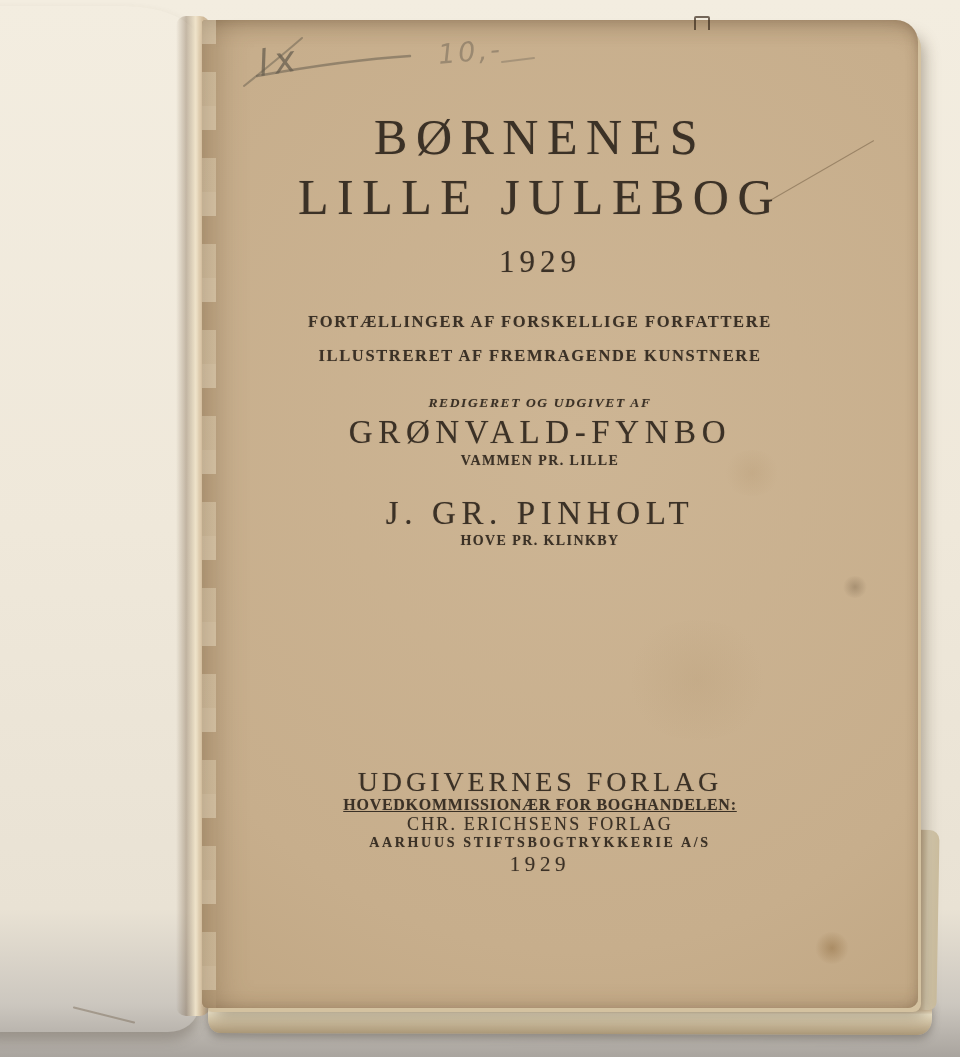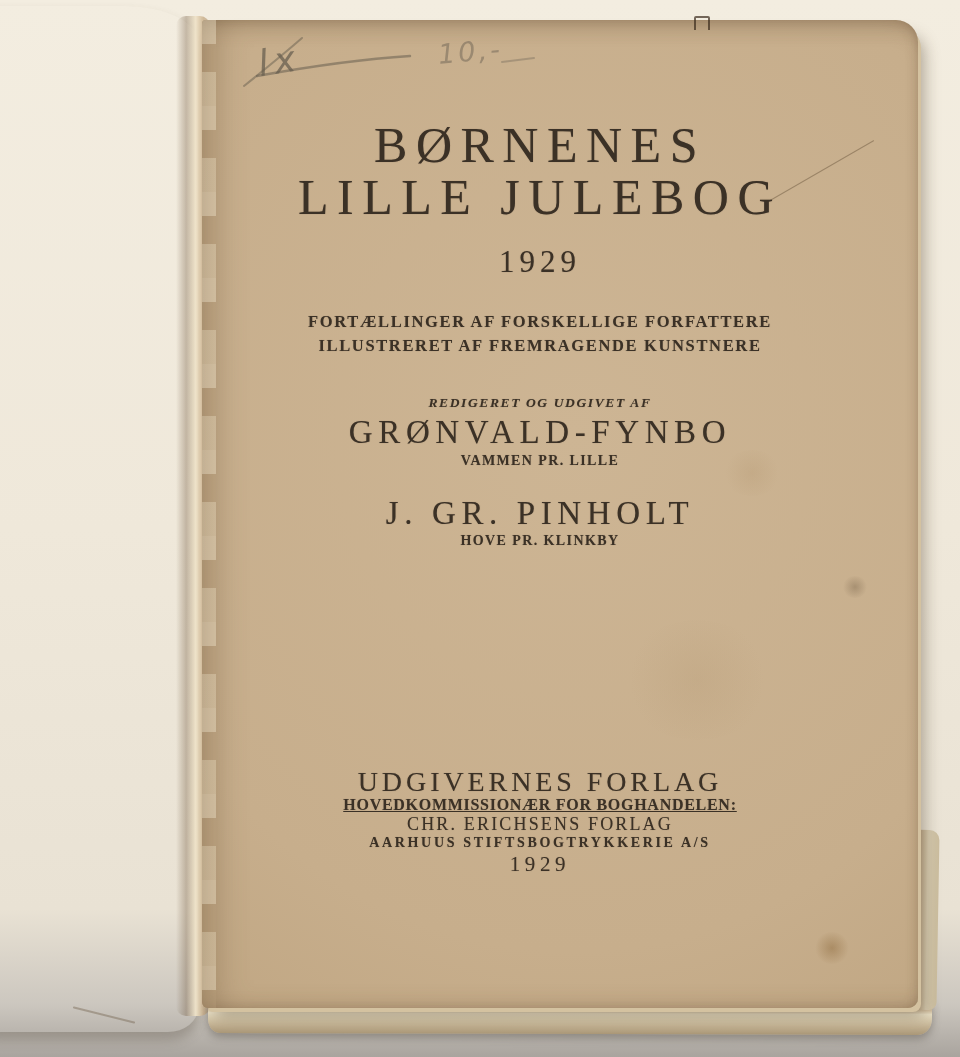--- a/index.html
+++ b/index.html
@@ -128,25 +128,25 @@
   <div class="title-page">
     <div class="torn-edge"></div>
 
     <div class="stain stain-mottle"></div>
     <div class="stain stain-fox"></div>
     <div class="stain stain-smudge"></div>
     <div class="stain stain-blot"></div>
     <div class="scratch"></div>
     <div class="staple"></div>
 
-    <div class="line l-title" style="top:100px">BØRNENES</div>
+    <div class="line l-title" style="top:92px">BØRNENES</div>
     <div class="line l-title" style="top:152px">LILLE JULEBOG</div>
     <div class="line l-year" style="top:226px">1929</div>
     <div class="line l-sub" style="top:294px">FORTÆLLINGER AF FORSKELLIGE FORFATTERE</div>
-    <div class="line l-sub" style="top:318px">ILLUSTRERET AF FREMRAGENDE KUNSTNERE</div>
+    <div class="line l-sub" style="top:328px">ILLUSTRERET AF FREMRAGENDE KUNSTNERE</div>
     <div class="line l-lbl" style="top:376px">REDIGERET OG UDGIVET AF</div>
     <div class="line l-name" style="top:396px">GRØNVALD-FYNBO</div>
     <div class="line l-loc" style="top:434px">VAMMEN PR. LILLE</div>
     <div class="line l-name" style="top:477px">J. GR. PINHOLT</div>
     <div class="line l-loc" style="top:514px">HOVE PR. KLINKBY</div>
     <div class="line l-pub" style="top:748px">UDGIVERNES FORLAG</div>
     <div class="line l-comm" style="top:777px">HOVEDKOMMISSIONÆR FOR BOGHANDELEN:</div>
     <div class="line l-commpub" style="top:795px">CHR. ERICHSENS FORLAG</div>
     <div class="line l-printer" style="top:816px">AARHUUS STIFTSBOGTRYKKERIE A/S</div>
     <div class="line l-year2" style="top:834px">1929</div>

